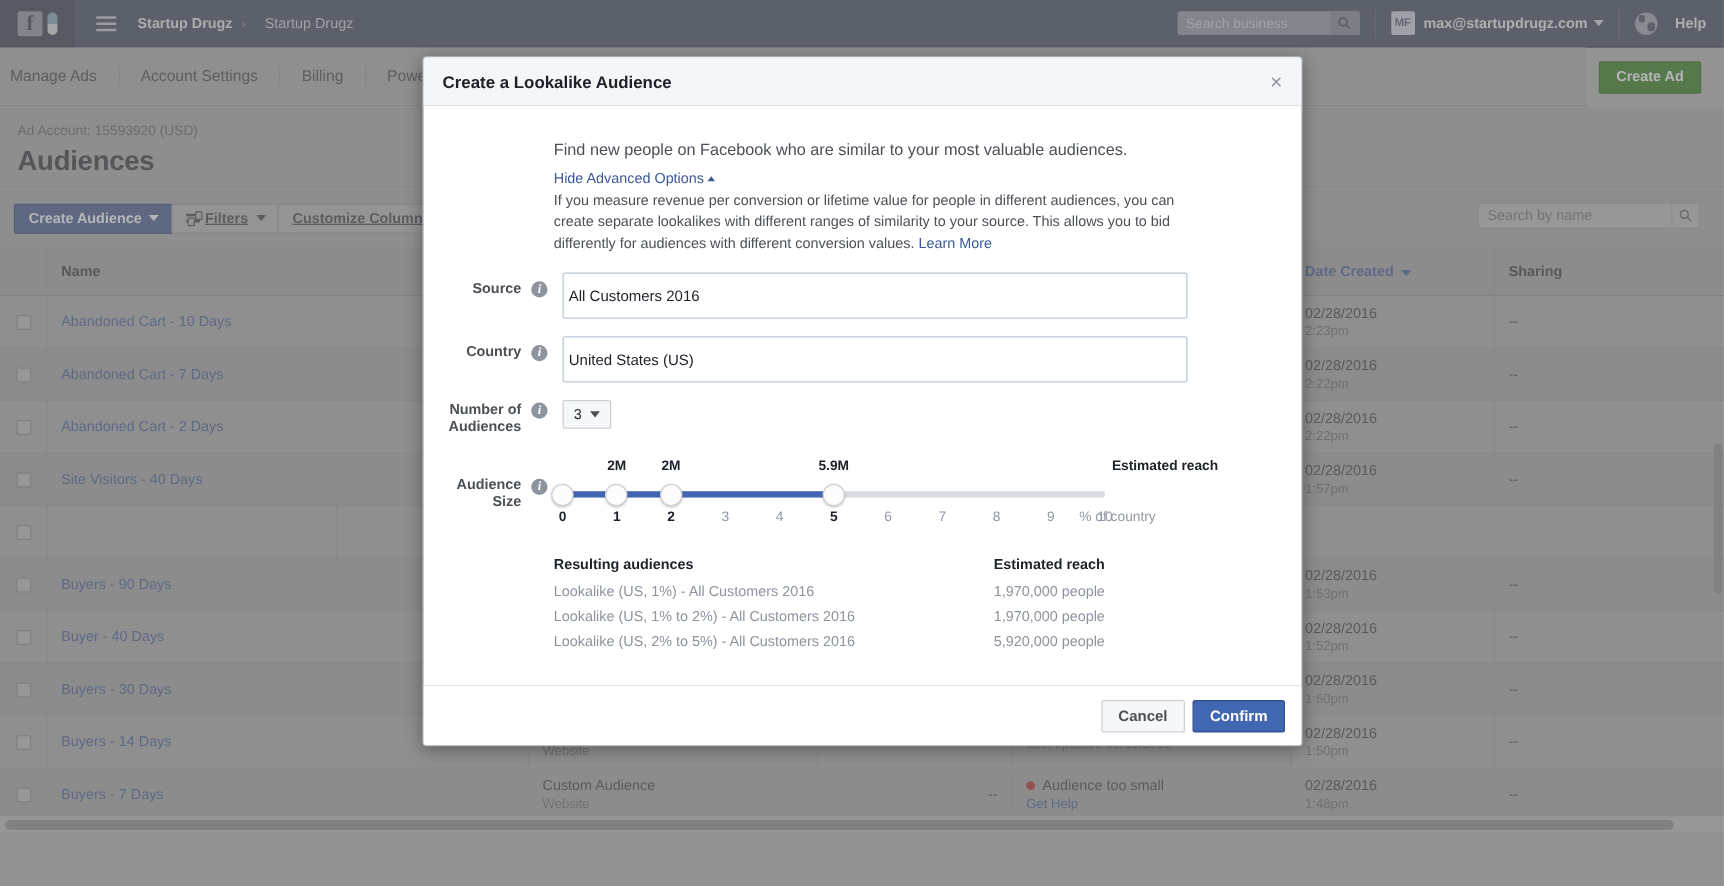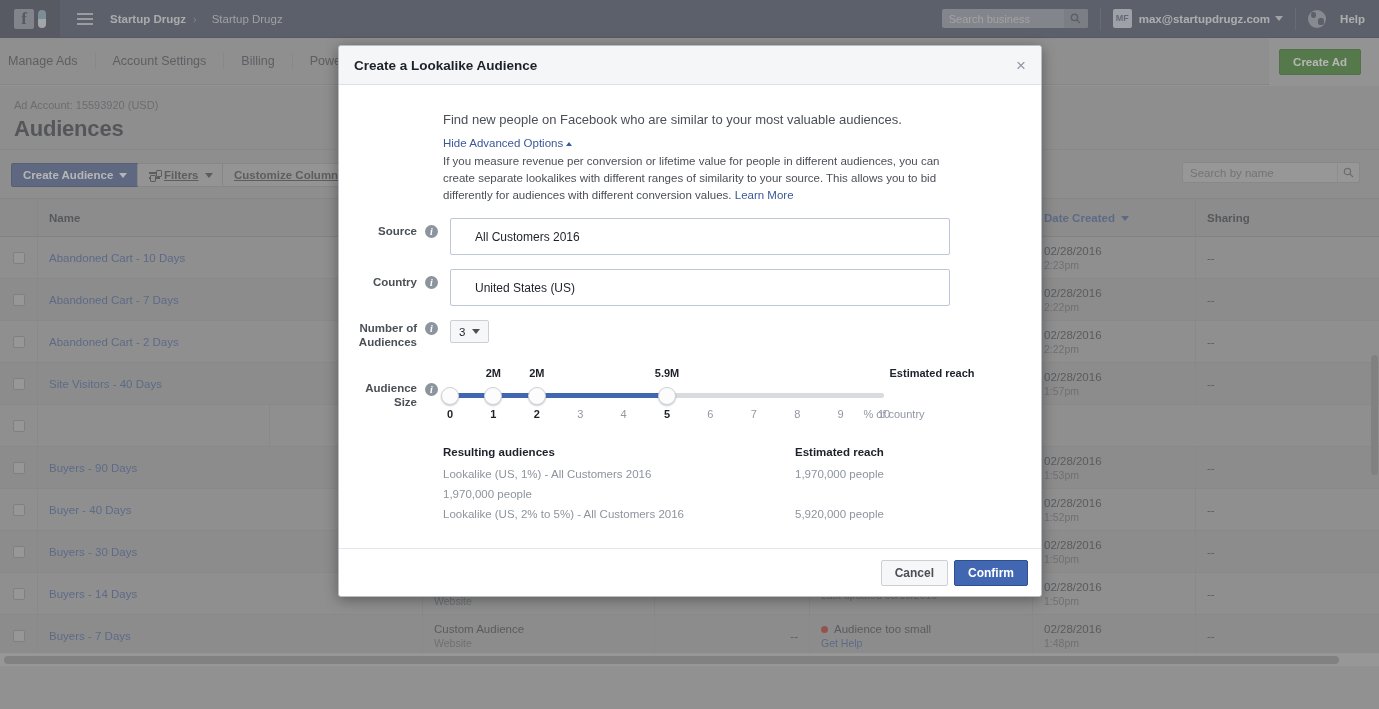--- a/index.html
+++ b/index.html
@@ -170,21 +170,21 @@
   .intro-p { font-size:11.5px; color:#4b4f56; line-height:17px; margin-top:4px; width:505px;}
 
   .frow { display:flex; align-items:flex-start; margin-top:14px; }
   .flabel { width:78px; text-align:right; font-size:11.5px; color:#4b4f56;
     font-weight:bold; padding-top:6px; line-height:14px;padding-left:12px;}
   .flabel.two { padding-top:1px; }
   .info-i { width:13px;height:13px;border-radius:50%;background:#8d949e;color:#fff;
     font-family:"Liberation Serif", serif; font-style:italic; font-weight:bold;
     font-size:10px;line-height:13px;text-align:center; margin:7px 0 0 8px; cursor:pointer;}
   .finput { margin-left:12px; width:500px; height:37px; border:1px solid #bdc7d8;
-    border-radius:2px; display:flex; align-items:center; padding:0 24px;
+    border-radius:2px; display:flex; align-items:center; padding:0 4px;
     font-size:12px; color:#1d2129; background:#fff;}
   .select3 { margin-left:12px; height:23px; border:1px solid #ccd0d5; border-radius:2px;
     background:#f6f7f9; display:flex; align-items:center; padding:0 8px; font-size:11.5px;
     color:#1d2129; cursor:pointer;}
   .caret-sel { display:inline-block; margin-left:7px;
     border-left:4px solid transparent;border-right:4px solid transparent;
     border-top:5px solid #4b4f56; vertical-align:middle;}
 
   
   .slider-wrap { margin-left:12px; width:500px; position:relative; }
@@ -576,20 +576,21 @@
       <div class="res-row head">
         <div class="res-a">Resulting audiences</div>
         <div class="res-b">Estimated reach</div>
       </div>
       <div id="res-rows">
           <div class="res-row">
             <div class="res-a">Lookalike (US, 1%) - All Customers 2016</div>
             <div class="res-b">1,970,000 people</div>
           </div>
           <div class="res-row">
+            <div class="res-a">Lookalike (US, 1% to 2%) - All Customers 2016</div>
             <div class="res-b">1,970,000 people</div>
           </div>
           <div class="res-row">
             <div class="res-a">Lookalike (US, 2% to 5%) - All Customers 2016</div>
             <div class="res-b">5,920,000 people</div>
           </div>
         </div>
     </div>
   </div>
 

